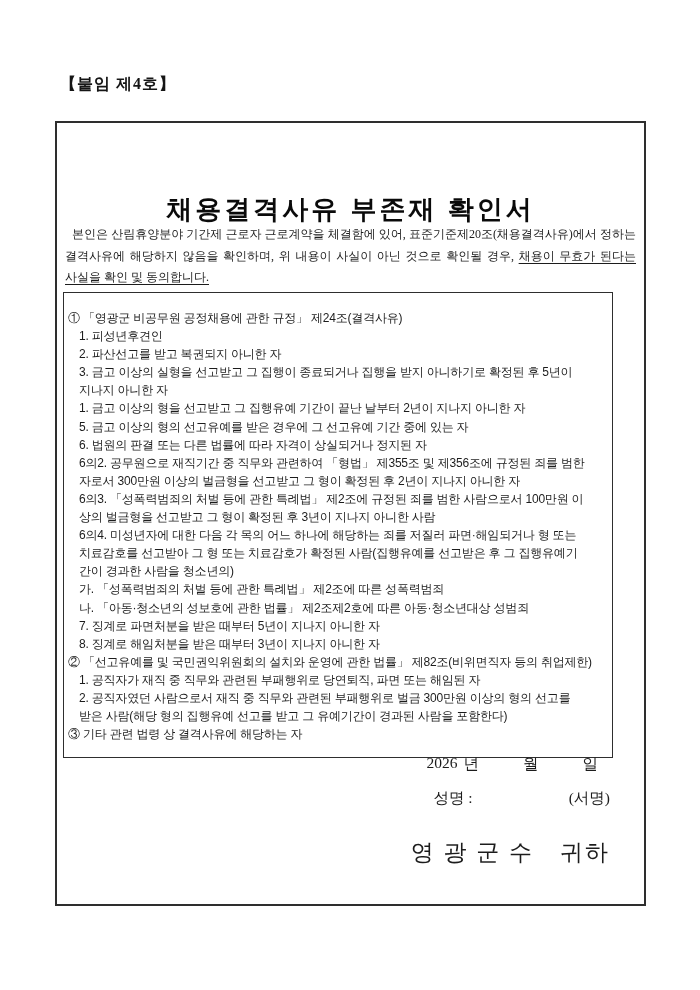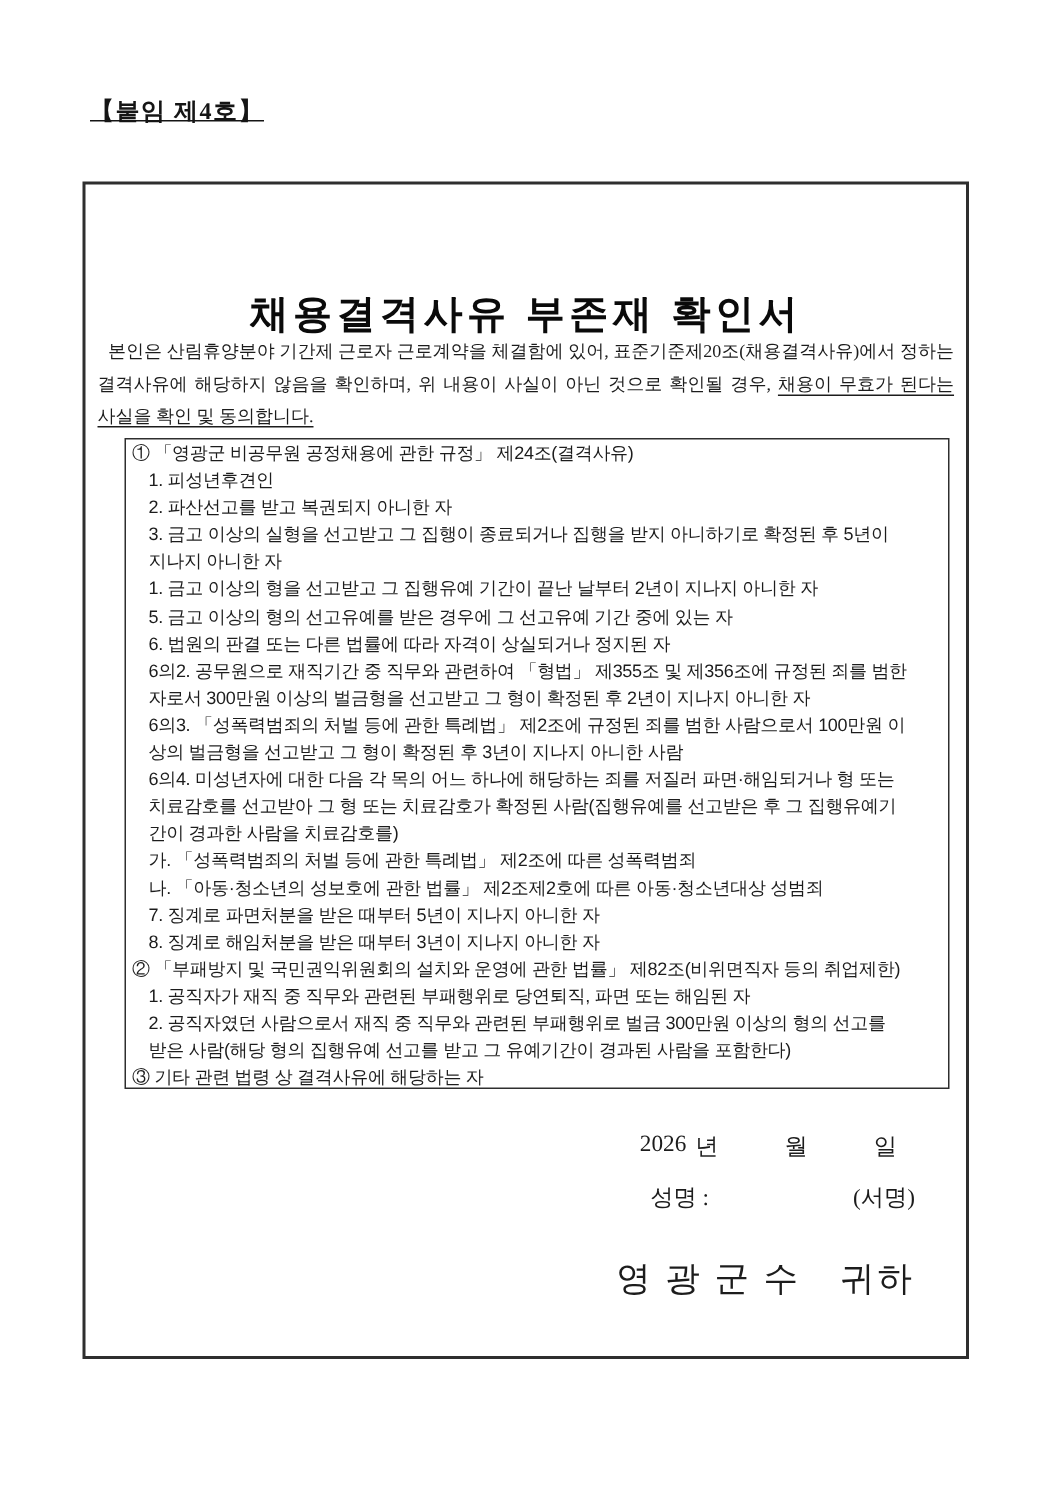--- a/index.html
+++ b/index.html
@@ -5,23 +5,23 @@
   html, body { margin: 0; padding: 0; }
   body {
     width: 700px; height: 990px;
     background: #ffffff;
     color: #151515;
     font-family: "Liberation Sans", sans-serif;
     position: relative;
     overflow: hidden;
   }
   .doc-label {
-    position: absolute; left: 60px; top: 64px;
+    position: absolute; left: 60px; top: 74px;
     font-family: "Liberation Serif", serif;
-    font-weight: 700; font-size: 16px; letter-spacing: 1px; text-decoration: underline;
+    font-weight: 700; font-size: 16px; letter-spacing: 1px;
   }
   .outer-box {
     position: absolute; left: 55px; top: 121px;
     width: 587px; height: 781px;
     border: 2px solid #2e2e2e;
     background: #ffffff;
   }
   .doc-title {
     position: absolute; top: 21px; left: 0; width: 100%;
     text-align: center;
@@ -38,26 +38,25 @@
     word-break: keep-all;
   }
   .intro .u {
     text-decoration: underline;
     text-underline-offset: 3px;
   }
   .clauses-box {
     position: absolute; left: 6px; top: 169px;
     width: 540px; height: 432px;
     border: 1px solid #2e2e2e;
-    padding: 0 4px;
+    padding: 16px 4px;
     font-size: 12px; line-height: 18.1px;
     letter-spacing: -0.2px;
     color: #1c1c1c;
     overflow: hidden;
-    margin-left: 20px;
   }
   .ln { white-space: nowrap; }
   .ln.ind1 { padding-left: 11px; }
   .bottom-line {
     position: absolute;
     font-family: "Liberation Serif", serif;
     color: #1c1c1c;
     display: flex; align-items: center;
   }
   .date-line  { top: 631px; right: 46px; font-size: 15.5px; gap: 44px; }
@@ -86,26 +85,26 @@
       <div class="ln ind1">지나지 아니한 자</div>
       <div class="ln ind1">1. 금고 이상의 형을 선고받고 그 집행유예 기간이 끝난 날부터 2년이 지나지 아니한 자</div>
       <div class="ln ind1">5. 금고 이상의 형의 선고유예를 받은 경우에 그 선고유예 기간 중에 있는 자</div>
       <div class="ln ind1">6. 법원의 판결 또는 다른 법률에 따라 자격이 상실되거나 정지된 자</div>
       <div class="ln ind1">6의2. 공무원으로 재직기간 중 직무와 관련하여 「형법」 제355조 및 제356조에 규정된 죄를 범한</div>
       <div class="ln ind1">자로서 300만원 이상의 벌금형을 선고받고 그 형이 확정된 후 2년이 지나지 아니한 자</div>
       <div class="ln ind1">6의3. 「성폭력범죄의 처벌 등에 관한 특례법」 제2조에 규정된 죄를 범한 사람으로서 100만원 이</div>
       <div class="ln ind1">상의 벌금형을 선고받고 그 형이 확정된 후 3년이 지나지 아니한 사람</div>
       <div class="ln ind1">6의4. 미성년자에 대한 다음 각 목의 어느 하나에 해당하는 죄를 저질러 파면·해임되거나 형 또는</div>
       <div class="ln ind1">치료감호를 선고받아 그 형 또는 치료감호가 확정된 사람(집행유예를 선고받은 후 그 집행유예기</div>
-      <div class="ln ind1">간이 경과한 사람을 치료감호를)</div>
+      <div class="ln ind1">간이 경과한 사람을 청소년의)</div>
       <div class="ln ind1">가. 「성폭력범죄의 처벌 등에 관한 특례법」 제2조에 따른 성폭력범죄</div>
       <div class="ln ind1">나. 「아동·청소년의 성보호에 관한 법률」 제2조제2호에 따른 아동·청소년대상 성범죄</div>
       <div class="ln ind1">7. 징계로 파면처분을 받은 때부터 5년이 지나지 아니한 자</div>
       <div class="ln ind1">8. 징계로 해임처분을 받은 때부터 3년이 지나지 아니한 자</div>
-      <div class="ln ind0">② 「부패방지 및 국민권익위원회의 설치와 운영에 관한 법률」 제82조(비위면직자 등의 취업제한)</div>
+      <div class="ln ind0">② 「선고유예를 및 국민권익위원회의 설치와 운영에 관한 법률」 제82조(비위면직자 등의 취업제한)</div>
       <div class="ln ind1">1. 공직자가 재직 중 직무와 관련된 부패행위로 당연퇴직, 파면 또는 해임된 자</div>
       <div class="ln ind1">2. 공직자였던 사람으로서 재직 중 직무와 관련된 부패행위로 벌금 300만원 이상의 형의 선고를</div>
       <div class="ln ind1">받은 사람(해당 형의 집행유예 선고를 받고 그 유예기간이 경과된 사람을 포함한다)</div>
       <div class="ln ind0">③ 기타 관련 법령 상 결격사유에 해당하는 자</div>
     </div>
 
   <div class="bottom-line date-line">
     <span class="date-group">
       <span>2026</span>
       <span>년</span>

